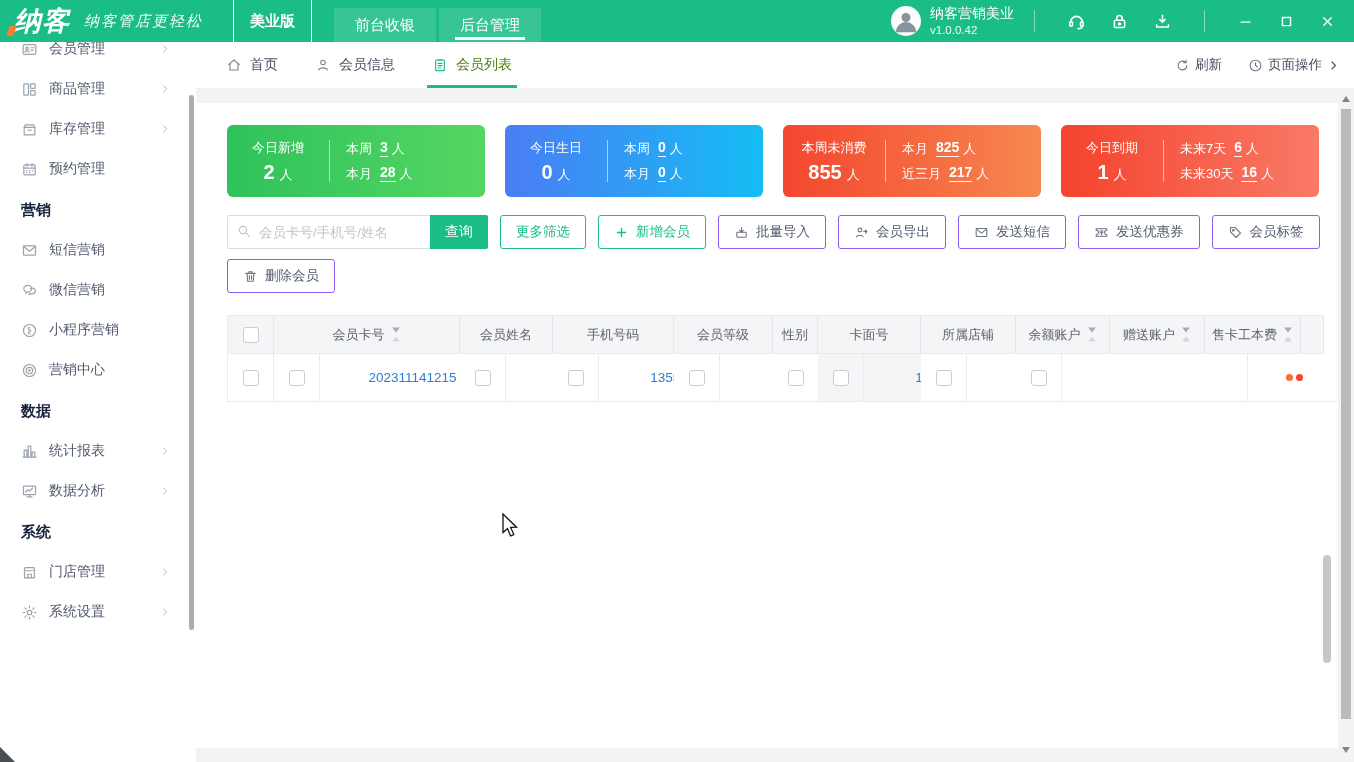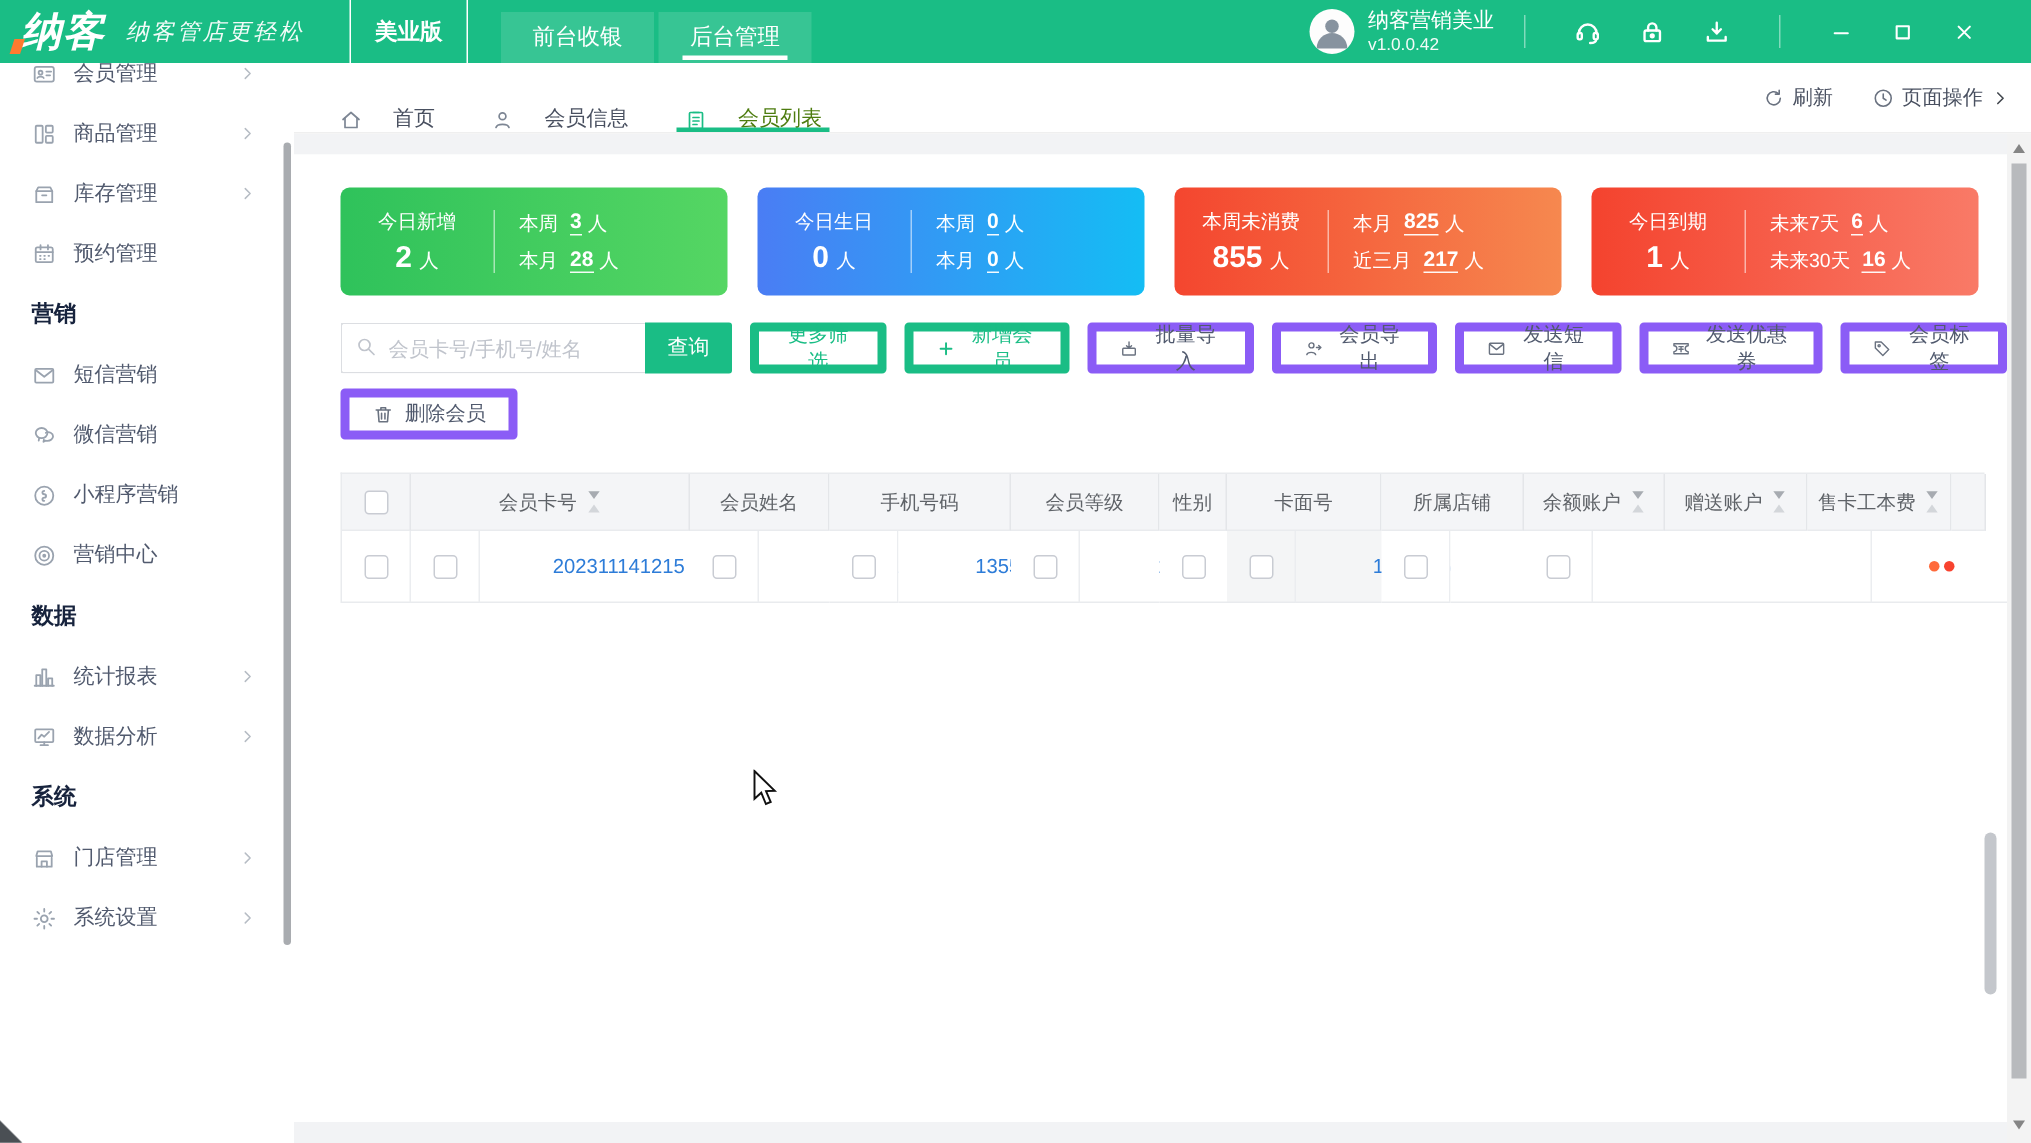--- a/index.html
+++ b/index.html
@@ -16,21 +16,21 @@
   .t-logo::before { content:""; position:absolute; left:-6px; bottom:3px; width:7px; height:10px;
     background:#ff7a2f; transform:skewX(-18deg); }
   .t-slogan { margin-left:14px; font-size:15px; font-style:italic; letter-spacing:2px; opacity:.95; }
   .t-edition { margin-left:30px; border:1px solid #fff; border-radius:4px;
     padding:21px 16px; font-size:15px; font-weight:bold; }
   .t-nav { margin-left:22px; align-self:flex-end; display:flex; gap:3px; }
   .t-tab { height:34px; line-height:34px; padding:0 21px; font-size:15px;
     background:rgba(255,255,255,.13); position:relative; cursor:default; }
   .t-tab.active::after { content:""; position:absolute; left:16px; right:16px; bottom:2px;
     height:3px; background:#fff; }
-  .t-right { margin-left:auto; display:flex; align-items:center; padding-right:24px; }
+  .t-right { margin-left:auto; display:flex; align-items:center; padding-right:6px; }
   .t-avatar { width:30px; height:30px; border-radius:50%; background:#fdfdfd; overflow:hidden; }
   .t-acc { margin-left:9px; line-height:1.25; }
   .t-acc .nm { font-size:14px; } .t-acc .vr { font-size:11.5px; opacity:.95; }
   .t-div { width:1px; height:22px; background:rgba(255,255,255,.45); margin:0 20px; }
   .t-ic { width:19px; height:19px; margin:0 12px; color:#fff; }
   .t-ic svg { stroke-width:2; }
   .t-win { width:15px; height:15px; margin:0 13px; color:#fff; }
   .t-win svg { stroke-width:2.2; }
 
   
@@ -41,21 +41,21 @@
   .side-item .ic { width:17px; height:17px; margin-right:11px; color:#9aa3af; flex:none; }
   .side-item .arrow { width:12px; height:12px; margin-left:auto; color:#b6bcc4; }
   .side-section { height:41px; line-height:41px; padding-left:21px; font-size:15px;
     font-weight:bold; color:#17233d; }
   .side-scroll { position:absolute; top:53px; right:2px; width:5px; height:535px;
     background:#a9acb0; border-radius:3px; }
 
   
   .tabstrip { position:fixed; left:196px; top:42px; right:0; height:47px; background:#fff;
     display:flex; align-items:stretch; padding-left:30px; border-bottom:1px solid #efefef; z-index:10; }
-  .p-tab { display:flex; align-items:flex-end; gap:20px; margin-right:37px; font-size:14px;
+  .p-tab { display:flex; align-items:center; gap:8px; margin-right:37px; font-size:14px;
     color:#495060; position:relative; cursor:default; }
   .p-tab .ic { width:16px; height:16px; color:#7d8694; }
   .p-tab.active { color:#4d7c0f; }
   .p-tab.active .ic { color:#1abd85; }
   .p-tab.active::after { content:""; position:absolute; left:-5px; right:-5px; bottom:0;
     height:3px; background:#1abd85; }
   .strip-actions { margin-left:auto; display:flex; align-items:center; gap:26px; padding-right:14px;
     font-size:13.5px; color:#495060; }
   .strip-actions .act { display:flex; align-items:center; gap:5px;justify-content:center; }
   .strip-actions .ic { width:15px; height:15px; color:#6a7280; }
@@ -83,21 +83,21 @@
   .toolbar { margin-top:18px; display:flex; gap:12px; height:34px; }
   .searchbox { display:flex; }
   .searchbox .inwrap { position:relative; }
   .searchbox input { width:203px; height:34px; border:1px solid #dcdee2; border-right:none;
     border-radius:2px 0 0 2px; padding:0 8px 0 31px; font-size:13.5px; color:#515a6e; outline:none;
     font-family:inherit; }
   .searchbox input::placeholder { color:#c0c4cc; }
   .searchbox .ic.mag { position:absolute; left:9px; top:8px; width:16px; height:16px; color:#c0c4cc; }
   .btn-query { width:58px; height:34px; background:#1abd85; color:#fff; border:none;
     border-radius:0 2px 2px 0; font-size:14px; cursor:default; font-family:inherit; }
-  .btn { height:34px; background:#fff; border:6px solid #8b5cf6; border-radius:3px; color:#515a6e;
+  .btn { height:34px; background:#fff; border:1px solid #8b5cf6; border-radius:3px; color:#515a6e;
     font-size:13.5px; padding:0 15px; display:flex; align-items:center; gap:7px; cursor:default;
     font-family:inherit; }
   .btn .ic { width:15px; height:15px; color:#6a7280; }
   .btn.green { border-color:#1abd85; color:#1abd85; }
   .btn.green .ic { color:#1abd85; }
   .toolbar2 { margin-top:10px; display:flex; }
 
   
   .tbl { margin-top:22px; width:1096px; border-left:1px solid #e9ebee; border-top:1px solid #e9ebee; }
   .tr { display:grid;

